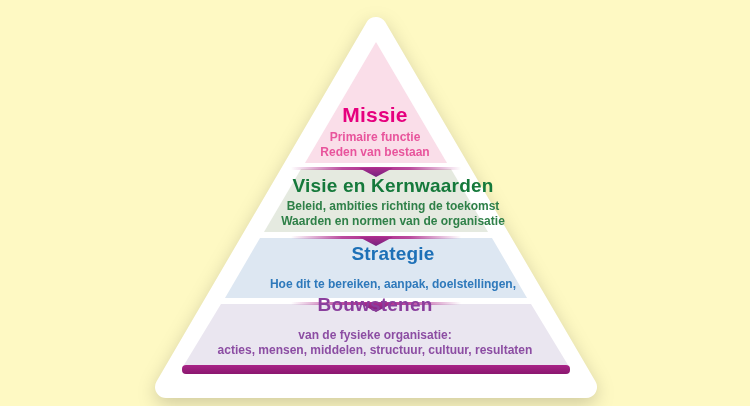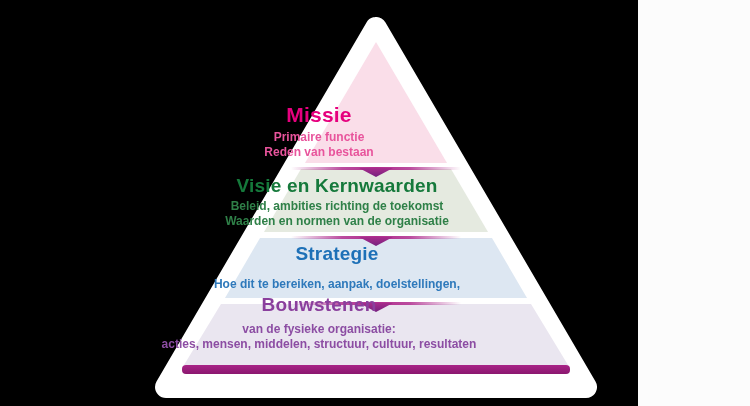--- a/index.html
+++ b/index.html
@@ -1,22 +1,22 @@
 <!DOCTYPE html>
 <html><head>
 <meta charset="utf-8">
 <style>
   html, body { margin: 0; padding: 0; }
   body { background: #fcfcfc; font-family: "Liberation Sans", sans-serif; }
   .stage {
     position: relative;
-    width: 638px;
+    width: 750px;
     height: 406px;
     overflow: hidden;
-    background: #000000;
+    background: #fef9c3;
   }
   .pyramid-svg {
     position: absolute;
     left: 0; top: 0;
     width: 750px; height: 406px;
     display: block;
   }
   .outer-shape { filter: drop-shadow(0px 6px 9px rgba(0,0,0,0.18)); }
   .text-layer {
     position: absolute;
@@ -43,21 +43,21 @@
   .lt-missie .level-title { font-size: 21px; line-height: 25px; color: #e6007e; }
   .lt-visie .level-title,
   .lt-strategie .level-title,
   .lt-bouw .level-title { font-size: 19px; line-height: 22px; }
   .lt-visie .level-title     { color: #15793b; }
   .lt-strategie .level-title { color: #1d70b7; }
   .lt-bouw .level-title      { color: #8a3f9d; }
   .lt-missie .level-sub     { color: #e8549c; margin-top: 3px; }
   .lt-visie .level-sub      { color: #2f8048; margin-top: 2px; }
   .lt-strategie .level-sub  { color: #2e79bb; margin-top: 12px; }
-  .lt-bouw .level-sub       { color: #8c4da3; margin-top: 6px; }
+  .lt-bouw .level-sub       { color: #8c4da3; margin-top: 12px; }
 </style>
 </head>
 <body>
 
 <div class="stage">
 
   <svg class="pyramid-svg" viewBox="0 0 750 406">
     <defs>
       <linearGradient id="lineGrad" x1="0" y1="0" x2="1" y2="0">
         <stop offset="0" stop-color="#b02d8e" stop-opacity="0"></stop>

